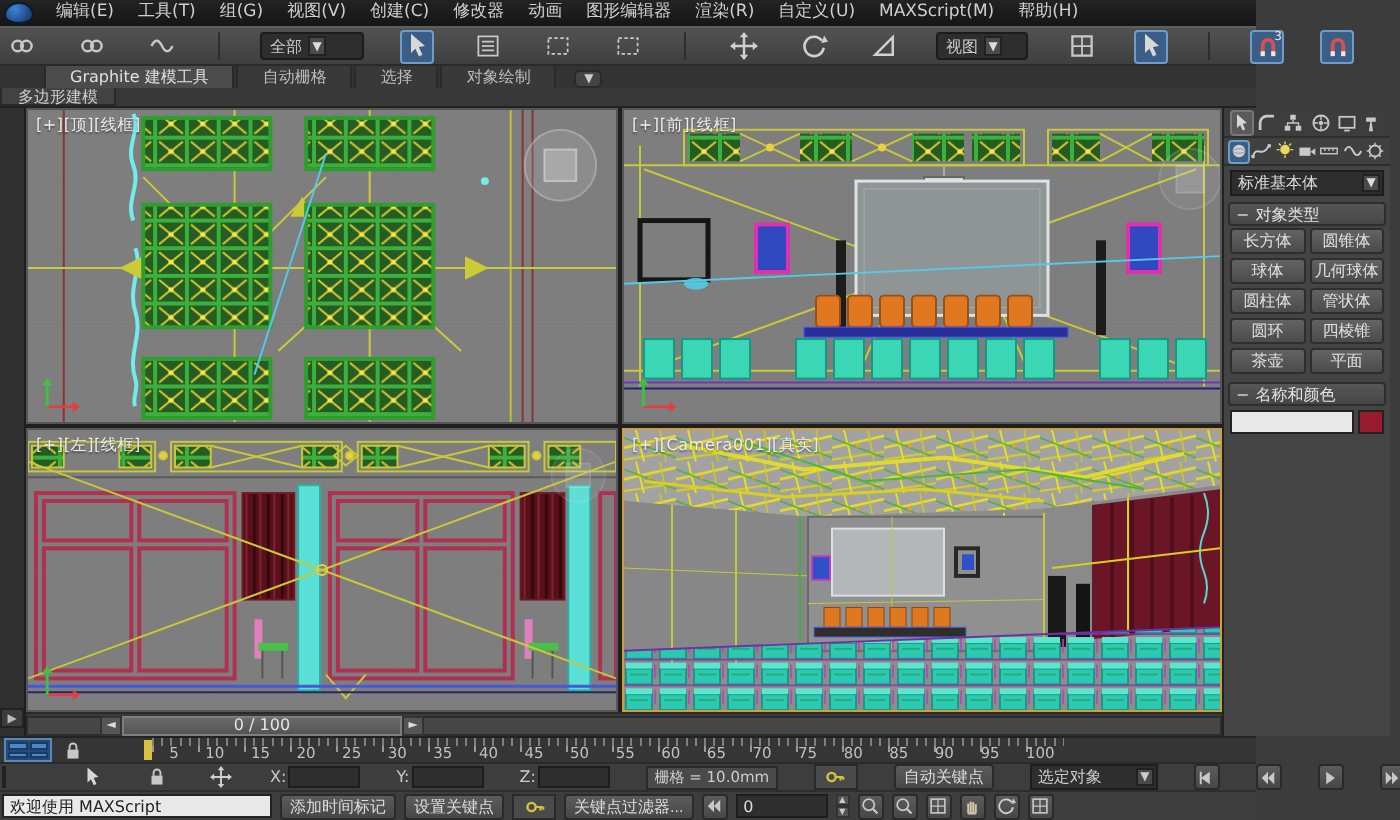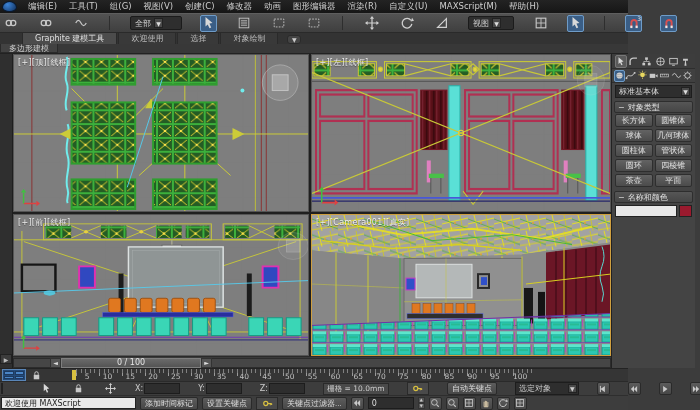--- a/index.html
+++ b/index.html
@@ -457,21 +457,21 @@
         <svg>
           <use href="#i-teapot"></use>
         </svg>
       </span>
   </div>
 
   <div class="ribbon-tabs">
     <div style="display:flex;gap:1px">
 
     <span class="ribbon-tab active">Graphite 建模工具</span>
-        <span class="ribbon-tab">欢迎使用</span>
+        <span class="ribbon-tab">自动栅格</span>
         <span class="ribbon-tab">选择</span>
         <span class="ribbon-tab">对象绘制</span>
       </div>
     <span class="ribbon-toggle">▼</span>
   </div>
   <div class="ribbon-sub">
     <span class="ribbon-panel-tab">多边形建模</span>
   </div>
 
   <div class="main">
@@ -515,20 +515,100 @@
               <rect x="140" y="48" width="64" height="62" fill="url(#cells)"></rect>
               <rect x="58" y="126" width="64" height="30" fill="url(#cells)"></rect>
               <rect x="140" y="126" width="64" height="30" fill="url(#cells)"></rect>
             </g>
             <line x1="150" y1="22" x2="114" y2="134" stroke="#55c8e8"></line>
             <circle cx="230" cy="36" r="2" fill="#70ecec"></circle>
             <use href="#vcube" x="248" y="8" width="40" height="40" opacity="0.8"></use>
             <use href="#tripod" x="6" y="132" width="22" height="22"></use>
           </svg>
           <span class="vp-label">[+][顶][线框]</span>
+        </div>
+
+        <div class="vp">
+          <svg class="scene" viewBox="0 0 298 158" preserveAspectRatio="none">
+            <rect width="298" height="158" fill="#7e7e7e"></rect>
+            <rect width="298" height="158" fill="url(#vgrid)" opacity="0.4"></rect>
+            <g stroke="#c8c838" fill="none">
+              <line x1="0" y1="28" x2="298" y2="28"></line>
+                <line x1="0" y1="132" x2="298" y2="132"></line>
+              <line x1="8" y1="18" x2="8" y2="140"></line>
+                <line x1="290" y1="18" x2="290" y2="140"></line>
+              <line x1="10" y1="30" x2="286" y2="132"></line>
+                <line x1="286" y1="30" x2="10" y2="132"></line>
+              <line x1="160" y1="36" x2="118" y2="132"></line>
+                <line x1="160" y1="36" x2="202" y2="132"></line>
+              <line x1="160" y1="28" x2="160" y2="110" stroke-width="0.5"></line>
+            </g>
+            <g>
+              <rect x="30" y="10" width="170" height="18" fill="none" stroke="#c8c838"></rect>
+              <rect x="32" y="12" width="26" height="14" fill="url(#cells)"></rect>
+              <rect x="88" y="12" width="26" height="14" fill="url(#cells)"></rect>
+              <rect x="144" y="12" width="26" height="14" fill="url(#cells)"></rect>
+              <rect x="174" y="12" width="24" height="14" fill="url(#cells)"></rect>
+              <line x1="58" y1="12" x2="88" y2="26" stroke="#c8c838"></line>
+                <line x1="58" y1="26" x2="88" y2="12" stroke="#c8c838"></line>
+              <line x1="114" y1="12" x2="144" y2="26" stroke="#c8c838"></line>
+                <line x1="114" y1="26" x2="144" y2="12" stroke="#c8c838"></line>
+              <circle cx="73" cy="19" r="2" fill="#e8d040"></circle>
+                <circle cx="129" cy="19" r="2" fill="#e8d040"></circle>
+              <rect x="212" y="10" width="80" height="18" fill="none" stroke="#c8c838"></rect>
+              <rect x="214" y="12" width="24" height="14" fill="url(#cells)"></rect>
+              <rect x="264" y="12" width="26" height="14" fill="url(#cells)"></rect>
+              <line x1="238" y1="12" x2="264" y2="26" stroke="#c8c838"></line>
+                <line x1="238" y1="26" x2="264" y2="12" stroke="#c8c838"></line>
+            </g>
+            <g>
+              <line x1="160" y1="28" x2="160" y2="34" stroke="#aaa"></line>
+              <rect x="150" y="34" width="20" height="9" fill="#e4e4e4" stroke="#666"></rect>
+              <circle cx="166" cy="38" r="1.5" fill="#888"></circle>
+            </g>
+            <rect x="116" y="36" width="96" height="68" fill="#8f9595" stroke="#dde2e2" stroke-width="1.5"></rect>
+            <rect x="120" y="40" width="88" height="60" fill="none" stroke="#a8aeae" stroke-width="0.5"></rect>
+            <rect x="66" y="58" width="16" height="24" fill="#3048c0" stroke="#e030b0" stroke-width="2"></rect>
+            <rect x="252" y="58" width="16" height="24" fill="#3048c0" stroke="#e030b0" stroke-width="2"></rect>
+            <rect x="8" y="56" width="34" height="30" fill="none" stroke="#151515" stroke-width="2.5"></rect>
+            <ellipse cx="36" cy="88" rx="6" ry="3" fill="#50d0e8" opacity="0.85"></ellipse>
+            <rect x="106" y="66" width="5" height="48" fill="#1c1c1c"></rect>
+            <rect x="236" y="66" width="5" height="48" fill="#1c1c1c"></rect>
+            <g>
+              <rect x="96" y="94" width="12" height="16" rx="2" fill="#e07820" stroke="#9c4f10"></rect>
+              <rect x="112" y="94" width="12" height="16" rx="2" fill="#e07820" stroke="#9c4f10"></rect>
+              <rect x="128" y="94" width="12" height="16" rx="2" fill="#e07820" stroke="#9c4f10"></rect>
+              <rect x="144" y="94" width="12" height="16" rx="2" fill="#e07820" stroke="#9c4f10"></rect>
+              <rect x="160" y="94" width="12" height="16" rx="2" fill="#e07820" stroke="#9c4f10"></rect>
+              <rect x="176" y="94" width="12" height="16" rx="2" fill="#e07820" stroke="#9c4f10"></rect>
+              <rect x="192" y="94" width="12" height="16" rx="2" fill="#e07820" stroke="#9c4f10"></rect>
+              <rect x="90" y="110" width="132" height="5" fill="#282e9e" stroke="#4855e8" stroke-width="0.5"></rect>
+            </g>
+            <g fill="#3ad6b6" stroke="#129a84">
+              <rect x="10" y="116" width="15" height="20"></rect>
+                <rect x="29" y="116" width="15" height="20"></rect>
+                <rect x="48" y="116" width="15" height="20"></rect>
+              <rect x="86" y="116" width="15" height="20"></rect>
+                <rect x="105" y="116" width="15" height="20"></rect>
+                <rect x="124" y="116" width="15" height="20"></rect>
+              <rect x="143" y="116" width="15" height="20"></rect>
+                <rect x="162" y="116" width="15" height="20"></rect>
+                <rect x="181" y="116" width="15" height="20"></rect>
+              <rect x="200" y="116" width="15" height="20"></rect>
+              <rect x="238" y="116" width="15" height="20"></rect>
+                <rect x="257" y="116" width="15" height="20"></rect>
+                <rect x="276" y="116" width="15" height="20"></rect>
+            </g>
+            <line x1="0" y1="138" x2="298" y2="138" stroke="#7038b8"></line>
+            <line x1="0" y1="141" x2="298" y2="141" stroke="#23237a"></line>
+            <line x1="0" y1="88" x2="298" y2="74" stroke="#58c8e8"></line>
+            <use href="#vcube" x="266" y="18" width="34" height="34" opacity="0.45"></use>
+            <use href="#tripod" x="6" y="132" width="22" height="22"></use>
+          </svg>
+          <span class="vp-label">[+][前][线框]</span>
         </div>
 
         <div class="vp">
           <svg class="scene" viewBox="0 0 296 142" preserveAspectRatio="none">
             <rect width="296" height="142" fill="#7e7e7e"></rect>
             <rect width="296" height="142" fill="url(#vgrid)" opacity="0.4"></rect>
             <g stroke="#c8c838" fill="none">
               <rect x="0" y="6" width="64" height="15"></rect>
                 <rect x="72" y="6" width="86" height="15"></rect>
               <rect x="166" y="6" width="86" height="15"></rect>
@@ -586,100 +666,20 @@
               <polyline points="150,124 160,136 170,124"></polyline>
             </g>
             <line x1="0" y1="130" x2="296" y2="130" stroke="#4858d8" stroke-width="1.5"></line>
             <line x1="0" y1="133" x2="296" y2="133" stroke="#26266a"></line>
             <use href="#vcube" x="262" y="8" width="30" height="30" opacity="0.35"></use>
             <use href="#tripod" x="6" y="116" width="22" height="22"></use>
           </svg>
           <span class="vp-label">[+][左][线框]</span>
         </div>
 
-        <div class="vp">
-          <svg class="scene" viewBox="0 0 298 158" preserveAspectRatio="none">
-            <rect width="298" height="158" fill="#7e7e7e"></rect>
-            <rect width="298" height="158" fill="url(#vgrid)" opacity="0.4"></rect>
-            <g stroke="#c8c838" fill="none">
-              <line x1="0" y1="28" x2="298" y2="28"></line>
-                <line x1="0" y1="132" x2="298" y2="132"></line>
-              <line x1="8" y1="18" x2="8" y2="140"></line>
-                <line x1="290" y1="18" x2="290" y2="140"></line>
-              <line x1="10" y1="30" x2="286" y2="132"></line>
-                <line x1="286" y1="30" x2="10" y2="132"></line>
-              <line x1="160" y1="36" x2="118" y2="132"></line>
-                <line x1="160" y1="36" x2="202" y2="132"></line>
-              <line x1="160" y1="28" x2="160" y2="110" stroke-width="0.5"></line>
-            </g>
-            <g>
-              <rect x="30" y="10" width="170" height="18" fill="none" stroke="#c8c838"></rect>
-              <rect x="32" y="12" width="26" height="14" fill="url(#cells)"></rect>
-              <rect x="88" y="12" width="26" height="14" fill="url(#cells)"></rect>
-              <rect x="144" y="12" width="26" height="14" fill="url(#cells)"></rect>
-              <rect x="174" y="12" width="24" height="14" fill="url(#cells)"></rect>
-              <line x1="58" y1="12" x2="88" y2="26" stroke="#c8c838"></line>
-                <line x1="58" y1="26" x2="88" y2="12" stroke="#c8c838"></line>
-              <line x1="114" y1="12" x2="144" y2="26" stroke="#c8c838"></line>
-                <line x1="114" y1="26" x2="144" y2="12" stroke="#c8c838"></line>
-              <circle cx="73" cy="19" r="2" fill="#e8d040"></circle>
-                <circle cx="129" cy="19" r="2" fill="#e8d040"></circle>
-              <rect x="212" y="10" width="80" height="18" fill="none" stroke="#c8c838"></rect>
-              <rect x="214" y="12" width="24" height="14" fill="url(#cells)"></rect>
-              <rect x="264" y="12" width="26" height="14" fill="url(#cells)"></rect>
-              <line x1="238" y1="12" x2="264" y2="26" stroke="#c8c838"></line>
-                <line x1="238" y1="26" x2="264" y2="12" stroke="#c8c838"></line>
-            </g>
-            <g>
-              <line x1="160" y1="28" x2="160" y2="34" stroke="#aaa"></line>
-              <rect x="150" y="34" width="20" height="9" fill="#e4e4e4" stroke="#666"></rect>
-              <circle cx="166" cy="38" r="1.5" fill="#888"></circle>
-            </g>
-            <rect x="116" y="36" width="96" height="68" fill="#8f9595" stroke="#dde2e2" stroke-width="1.5"></rect>
-            <rect x="120" y="40" width="88" height="60" fill="none" stroke="#a8aeae" stroke-width="0.5"></rect>
-            <rect x="66" y="58" width="16" height="24" fill="#3048c0" stroke="#e030b0" stroke-width="2"></rect>
-            <rect x="252" y="58" width="16" height="24" fill="#3048c0" stroke="#e030b0" stroke-width="2"></rect>
-            <rect x="8" y="56" width="34" height="30" fill="none" stroke="#151515" stroke-width="2.5"></rect>
-            <ellipse cx="36" cy="88" rx="6" ry="3" fill="#50d0e8" opacity="0.85"></ellipse>
-            <rect x="106" y="66" width="5" height="48" fill="#1c1c1c"></rect>
-            <rect x="236" y="66" width="5" height="48" fill="#1c1c1c"></rect>
-            <g>
-              <rect x="96" y="94" width="12" height="16" rx="2" fill="#e07820" stroke="#9c4f10"></rect>
-              <rect x="112" y="94" width="12" height="16" rx="2" fill="#e07820" stroke="#9c4f10"></rect>
-              <rect x="128" y="94" width="12" height="16" rx="2" fill="#e07820" stroke="#9c4f10"></rect>
-              <rect x="144" y="94" width="12" height="16" rx="2" fill="#e07820" stroke="#9c4f10"></rect>
-              <rect x="160" y="94" width="12" height="16" rx="2" fill="#e07820" stroke="#9c4f10"></rect>
-              <rect x="176" y="94" width="12" height="16" rx="2" fill="#e07820" stroke="#9c4f10"></rect>
-              <rect x="192" y="94" width="12" height="16" rx="2" fill="#e07820" stroke="#9c4f10"></rect>
-              <rect x="90" y="110" width="132" height="5" fill="#282e9e" stroke="#4855e8" stroke-width="0.5"></rect>
-            </g>
-            <g fill="#3ad6b6" stroke="#129a84">
-              <rect x="10" y="116" width="15" height="20"></rect>
-                <rect x="29" y="116" width="15" height="20"></rect>
-                <rect x="48" y="116" width="15" height="20"></rect>
-              <rect x="86" y="116" width="15" height="20"></rect>
-                <rect x="105" y="116" width="15" height="20"></rect>
-                <rect x="124" y="116" width="15" height="20"></rect>
-              <rect x="143" y="116" width="15" height="20"></rect>
-                <rect x="162" y="116" width="15" height="20"></rect>
-                <rect x="181" y="116" width="15" height="20"></rect>
-              <rect x="200" y="116" width="15" height="20"></rect>
-              <rect x="238" y="116" width="15" height="20"></rect>
-                <rect x="257" y="116" width="15" height="20"></rect>
-                <rect x="276" y="116" width="15" height="20"></rect>
-            </g>
-            <line x1="0" y1="138" x2="298" y2="138" stroke="#7038b8"></line>
-            <line x1="0" y1="141" x2="298" y2="141" stroke="#23237a"></line>
-            <line x1="0" y1="88" x2="298" y2="74" stroke="#58c8e8"></line>
-            <use href="#vcube" x="266" y="18" width="34" height="34" opacity="0.45"></use>
-            <use href="#tripod" x="6" y="132" width="22" height="22"></use>
-          </svg>
-          <span class="vp-label">[+][前][线框]</span>
-        </div>
-
         <div class="vp active">
           <svg class="scene" viewBox="0 0 298 142" preserveAspectRatio="none">
             <rect width="298" height="142" fill="#8d8d8d"></rect>
             <clipPath id="ceilclip">
                 <polygon points="0,0 298,0 298,28 208,40 92,44 0,36"></polygon>
               </clipPath>
             <polygon points="0,0 298,0 298,28 208,40 92,44 0,36" fill="#a2a2a2"></polygon>
             <rect x="0" y="0" width="298" height="46" fill="url(#ceilmesh)" clip-path="url(#ceilclip)"></rect>
             <g fill="none">
               <polyline points="30,8 90,20 160,14 230,24 280,12" stroke="#e8e020" stroke-width="2" opacity="0.9"></polyline>

